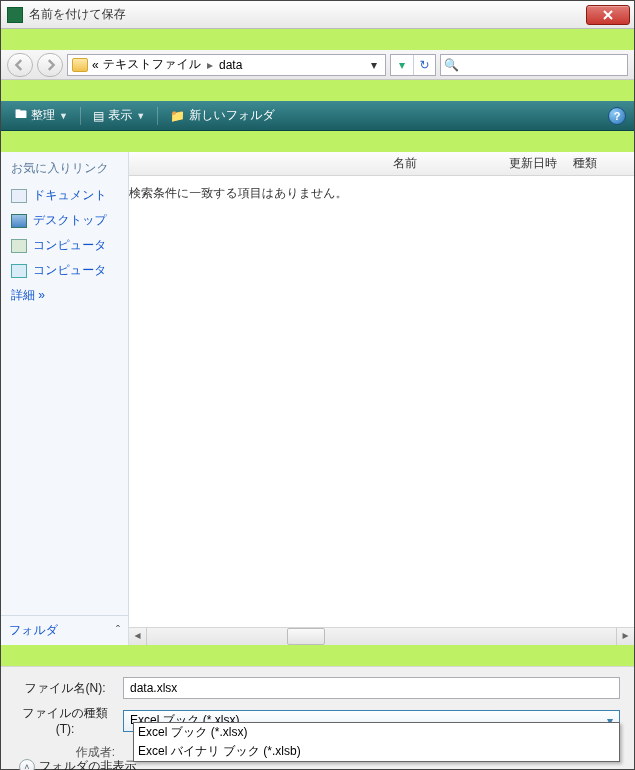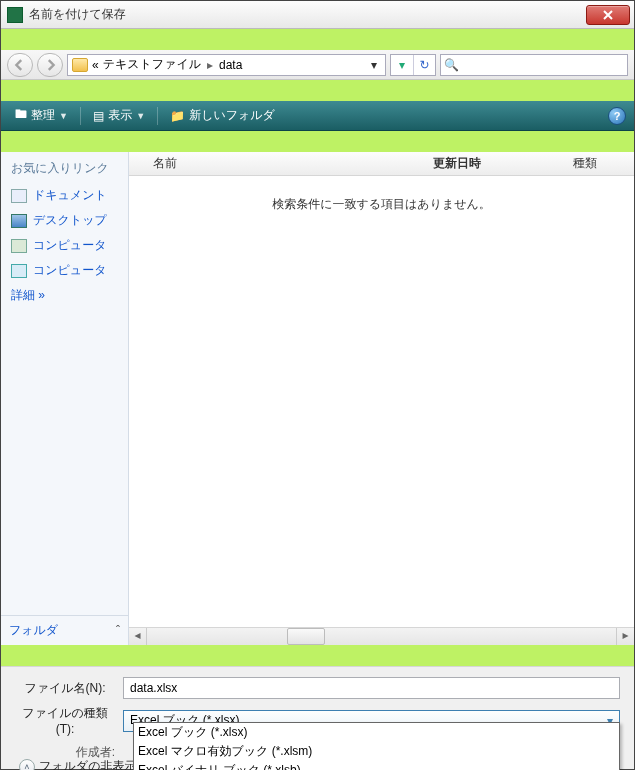--- a/index.html
+++ b/index.html
@@ -48,26 +48,26 @@
 .sb-item.desk .sqicon { background: linear-gradient(#9fc5e8,#4a86c7); border-color:#376; }
 .sb-item.comp .sqicon { background:#dbe9d7; border-color:#7a9; }
 .sb-item.rec .sqicon { background:#d8ecf7; border-color:#4aa; }
 .sb-detail { padding: 4px 10px; }
 .sb-detail a { color: #15c; text-decoration: none; }
 .sb-flex { flex: 1; }
 .sb-folder { border-top: 1px solid #d4dce6; padding: 6px 8px; display:flex; align-items:center; color:#15c; }
 .sb-folder .chev { margin-left: auto; color:#555; }
 
 .mainpane { flex: 1; background: #fff; display:flex; flex-direction:column; min-width:0; }
-.cols { height: 24px; background: linear-gradient(#fdfdfd,#ededed); border-bottom: 1px solid #d6d6d6; display:flex; align-items:center; padding-left: 16px; }
+.cols { height: 24px; background: linear-gradient(#fdfdfd,#ededed); border-bottom: 1px solid #d6d6d6; display:flex; align-items:center; padding-left: 16px; text-align: right; }
 .cols .col { color:#333; padding: 0 8px; }
 .cols .col.name { width: 280px; }
-.cols .col.date { width: 140px; font-weight: bold; }
+.cols .col.date { width: 140px; }
 .filearea { flex: 1; position: relative; }
-.nomatch { text-align: center; color:#333; padding-top: 20px; }
+.nomatch { text-align: left; color:#333; padding-top: 9px; }
 .hscroll { height: 18px; border-top: 1px solid #d6d6d6; background: linear-gradient(#f3f3f3,#e6e6e6); display:flex; align-items:center; }
 .hscroll .btn { width:18px; height:100%; border-right:1px solid #ccc; text-align:center; color:#666; }
 .hscroll .btn:last-child { border-right:none; border-left:1px solid #ccc; }
 .hscroll .thumb { width: 38px; height: 100%; border:1px solid #bcbcbc; margin-left: 140px; background:linear-gradient(#fafafa,#e3e3e3); border-radius:2px; }
 .hscroll .track { flex:1; }
 
 
 .formarea { border-top: 1px solid #d6d6d6; background: #f0f0f0; padding: 10px 14px 8px; }
 .formrow { display:flex; align-items:center; margin-bottom: 6px; }
 .formrow label { width: 108px; text-align: center; padding-right: 8px; color:#222; }
@@ -218,18 +218,17 @@
     </div>
 
     <div class="hidefolders" style="top:92px;">
       <div class="circ">˄</div>
       <span>フォルダの非表示</span>
     </div>
 
     <div class="dd-list" id="dd-list" style="top:56px;">
 
     <div class="dd-item">Excel ブック (*.xlsx)</div>
-        <div class="dd-item">Excel マクロ有効ブック (*.xlsm)</div>
         <div class="dd-item">Excel バイナリ ブック (*.xlsb)</div>
       </div>
   </div>
 
 </div>
 
 </body></html>

